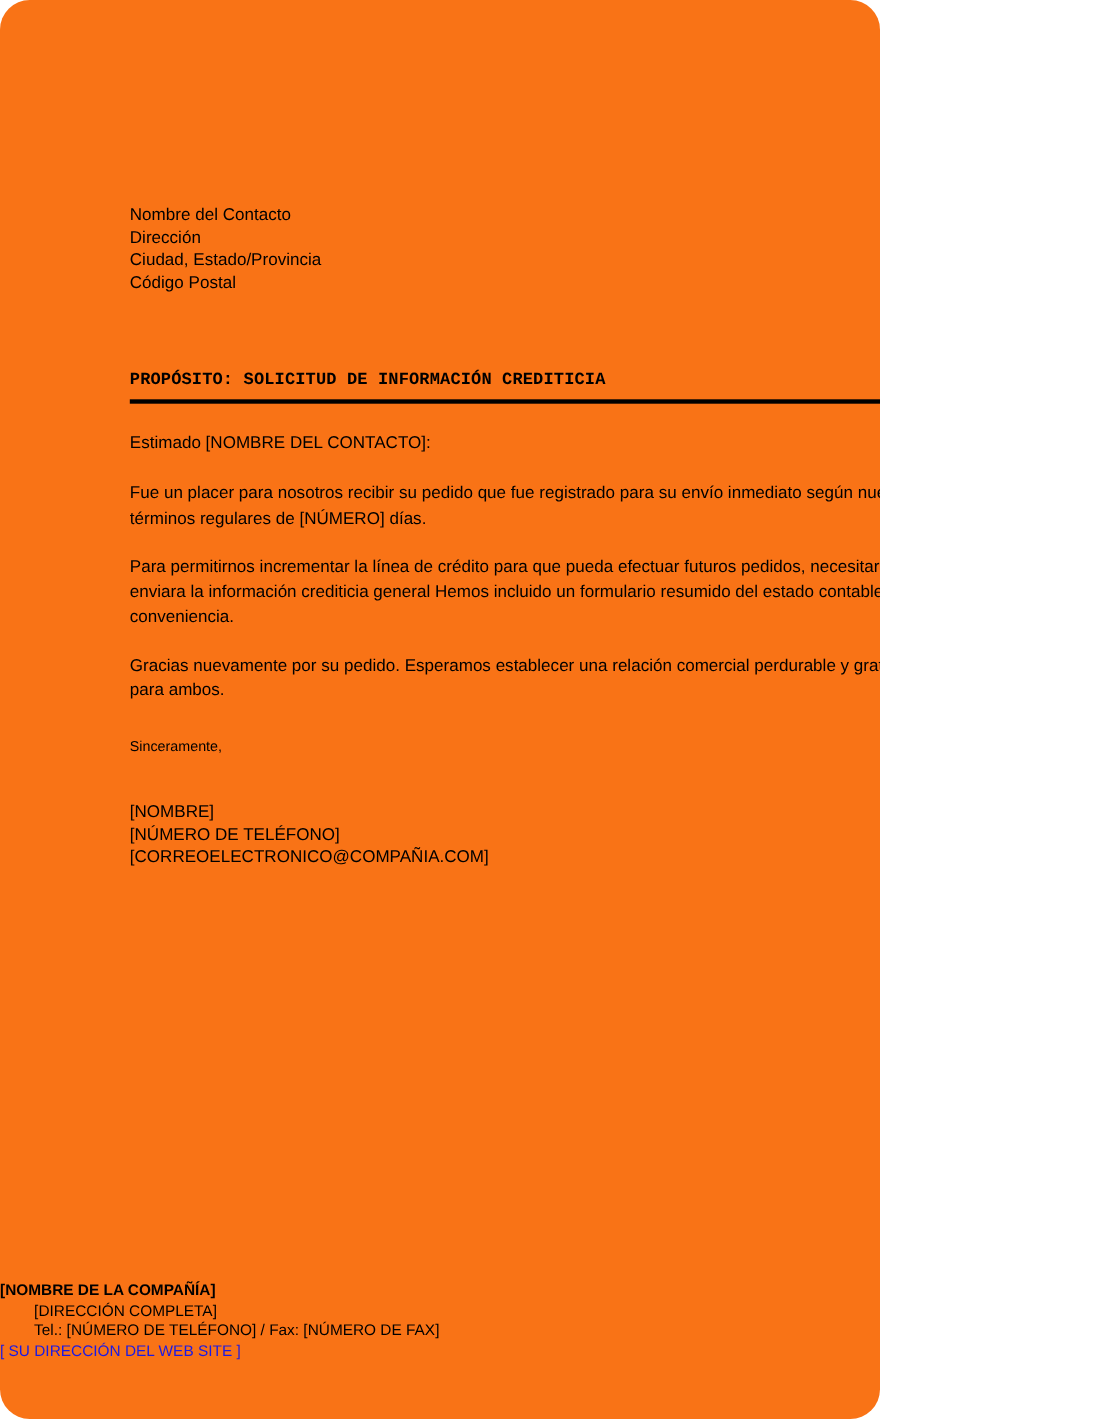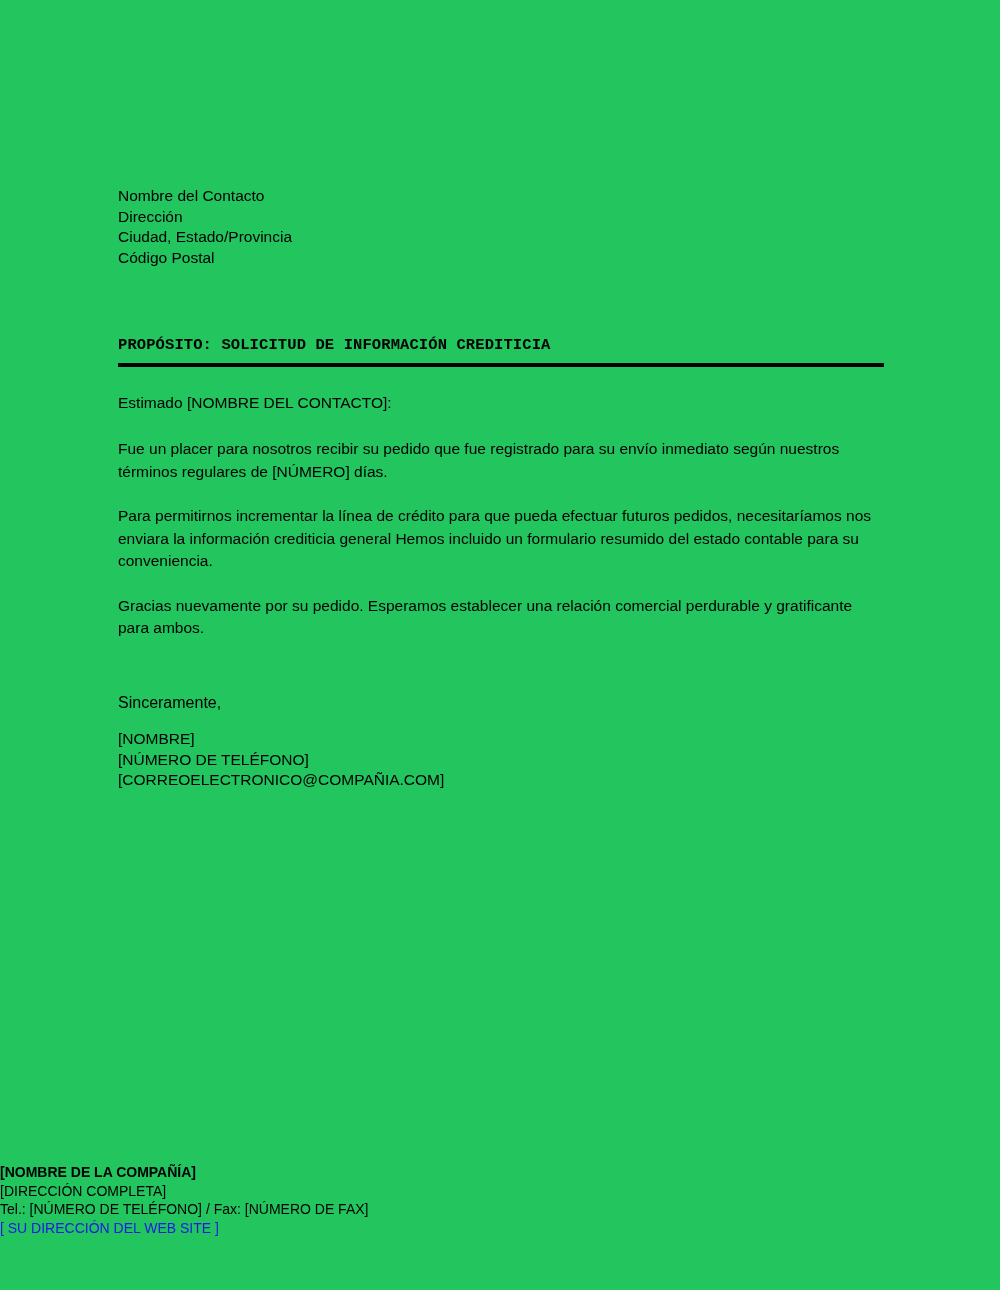--- a/index.html
+++ b/index.html
@@ -6,25 +6,26 @@
     margin: 0;
     padding: 0;
     background: #ffffff;
   }
   body {
     font-family: "Liberation Sans", sans-serif;
     color: #000000;
   }
   .page {
     position: relative;
-    width: 1000px;
+    width: 800px;
     height: 1290px;
-    background: #22c55e;
+    background: #f97316;
     box-sizing: border-box;
     overflow: hidden;
+    border-radius: 27px;
   }
   .content {
     position: absolute;
     left: 118px;
     top: 0;
     width: 766px;
   }
 
   
   .address-block {
@@ -72,23 +73,23 @@
     line-height: 21px;
     margin: 0 0 25px 0;
   }
   .para {
     font-size: 15.5px;
     line-height: 22.5px;
     margin: 0 0 22px 0;
     text-align: left;
   }
   .closing {
-    font-size: 16px;
+    font-size: 13px;
     line-height: 21px;
-    margin: 52px 0 0 0;
+    margin: 28px 0 0 0;
   }
 
   
   .signature-block {
     position: absolute;
     left: 0;
     top: 729px;
     width: 100%;
   }
   .signature-line {
@@ -106,20 +107,21 @@
     text-align: left;
   }
   .footer-company {
     font-size: 14px;
     font-weight: bold;
     line-height: 18.5px;
   }
   .footer-line {
     font-size: 14px;
     line-height: 18.5px;
+    padding-left: 31px;
   }
   .footer-link {
     font-size: 14px;
     line-height: 18.5px;
     color: #1a1ae6;
     display: inline-block;
     cursor: pointer;
   }
 </style>
 </head>

